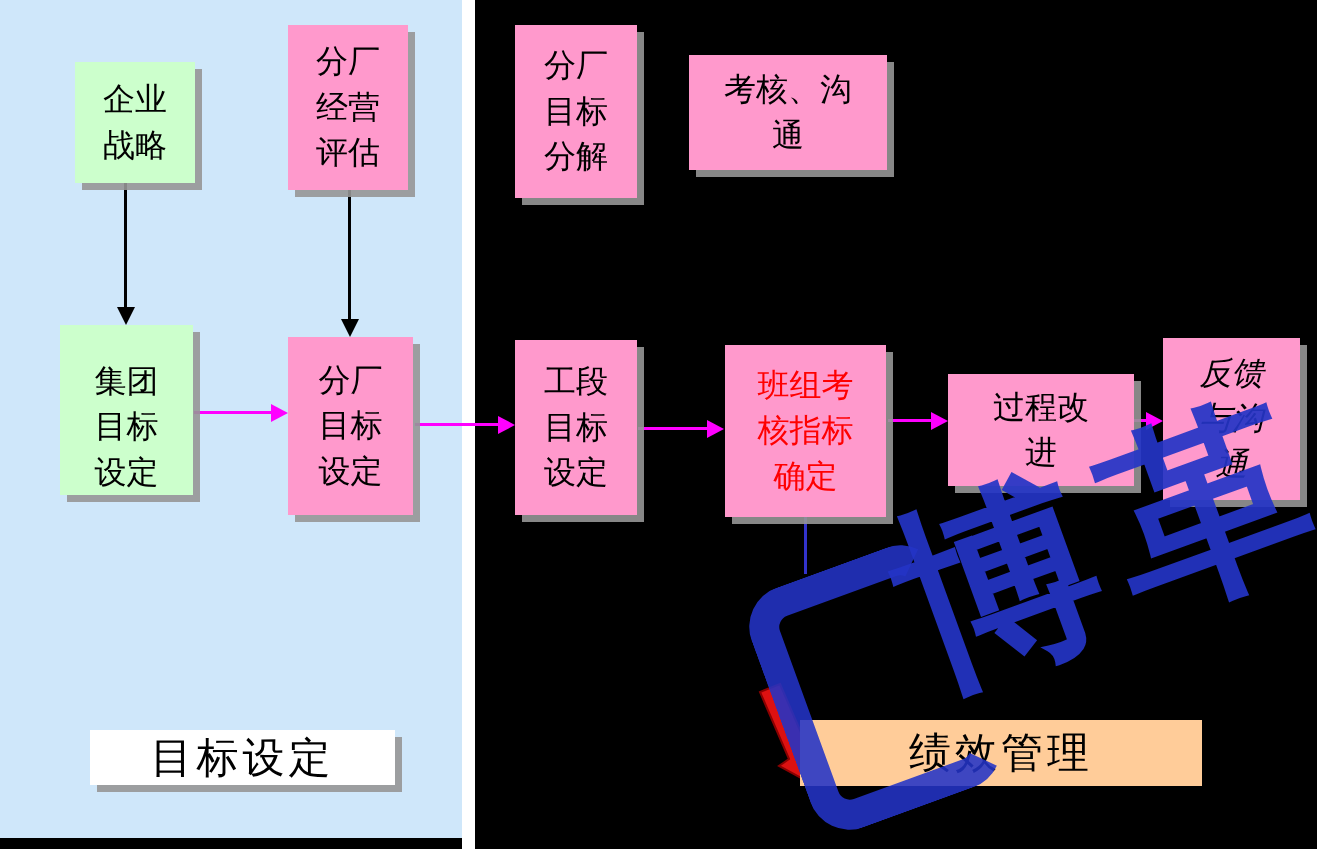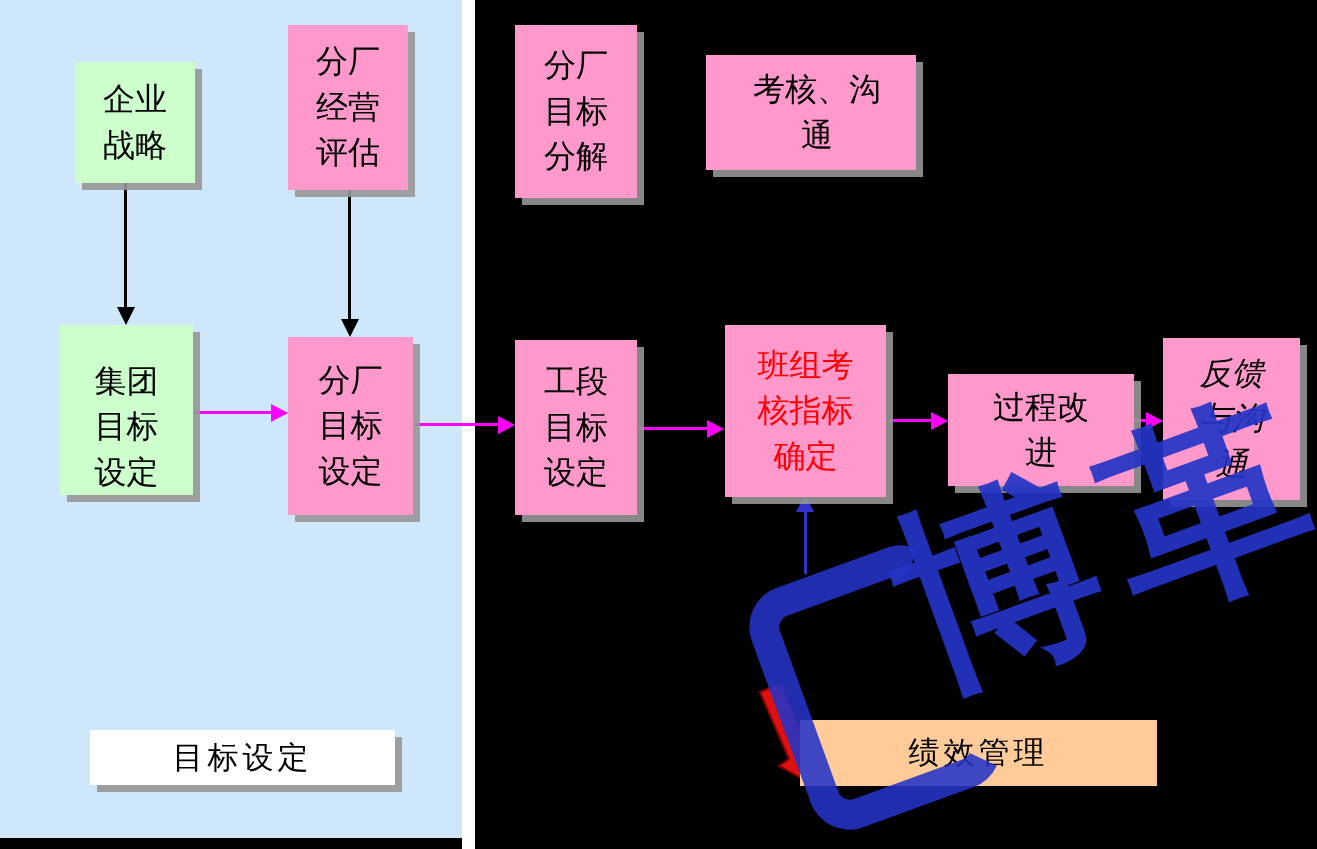--- a/index.html
+++ b/index.html
@@ -11,25 +11,25 @@
   .panel-divider{position:absolute;left:462px;top:0;width:13px;height:849px;background:#ffffff;}
 
   .box{
     position:absolute;display:flex;align-items:center;justify-content:center;
     text-align:center;font-size:32px;color:#000;
     box-shadow:7px 7px 0 rgba(150,150,150,0.9);
   }
   .box span{white-space:pre-line;line-height:1.42;}
   .green{background:#ccffcc;}
   .pink{background:#ff99cc;}
-  .red-text{color:#ff0000;}
+  .red-text{color:#ff0000;margin-top:20px;}
 
   .label{
     position:absolute;display:flex;align-items:center;justify-content:center;
-    font-size:31px;color:#000;letter-spacing:4px;
+    font-size:42px;color:#000;letter-spacing:4px;
   }
   .label.white{background:#ffffff;box-shadow:7px 7px 0 rgba(150,150,150,0.9);}
   .label.orange{background:#ffcc99;}
 
   
   .vline{position:absolute;width:3px;}
   .hline{position:absolute;height:3px;}
   .black{background:#000;}
   .magenta{background:#ff00ff;}
   .navy{background:#3333cc;}
@@ -94,21 +94,21 @@
 经营
 评估</span>
   </div>
 
   <div class="box pink" style="left:515px;top:25px;width:122px;height:173px;">
     <span>分厂
 目标
 分解</span>
   </div>
 
-  <div class="box pink" style="left:706px;top:55px;width:198px;height:115px;padding-left:12px;">
+  <div class="box pink" style="left:689px;top:55px;width:198px;height:115px;">
     <span>考核、沟
 通</span>
   </div>
 
   <div class="box green" style="left:60px;top:325px;width:133px;height:170px;align-items:flex-end;">
     <span>集团
 目标
 设定</span>
   </div>
 
@@ -143,20 +143,20 @@
 
 
   <svg class="red-arrow-svg" width="1317" height="849" viewBox="0 0 1317 849">
     <polygon points="780,684 809,751 819,746 812,784 779,766 789,759 760,692" fill="#dd1111" stroke="#8b0000" stroke-width="2"></polygon>
   </svg>
 
   <div class="label white" style="left:90px;top:730px;width:305px;height:55px;">
     <span>目标设定</span>
   </div>
 
-  <div class="label orange" style="left:800px;top:720px;width:357px;height:66px;">
+  <div class="label orange" style="left:800px;top:720px;width:402px;height:66px;">
     <span>绩效管理</span>
   </div>
 
   <div class="wm-logo"></div>
   <div class="wm-text">博革</div>
 
 </div>
 
 </body></html>

